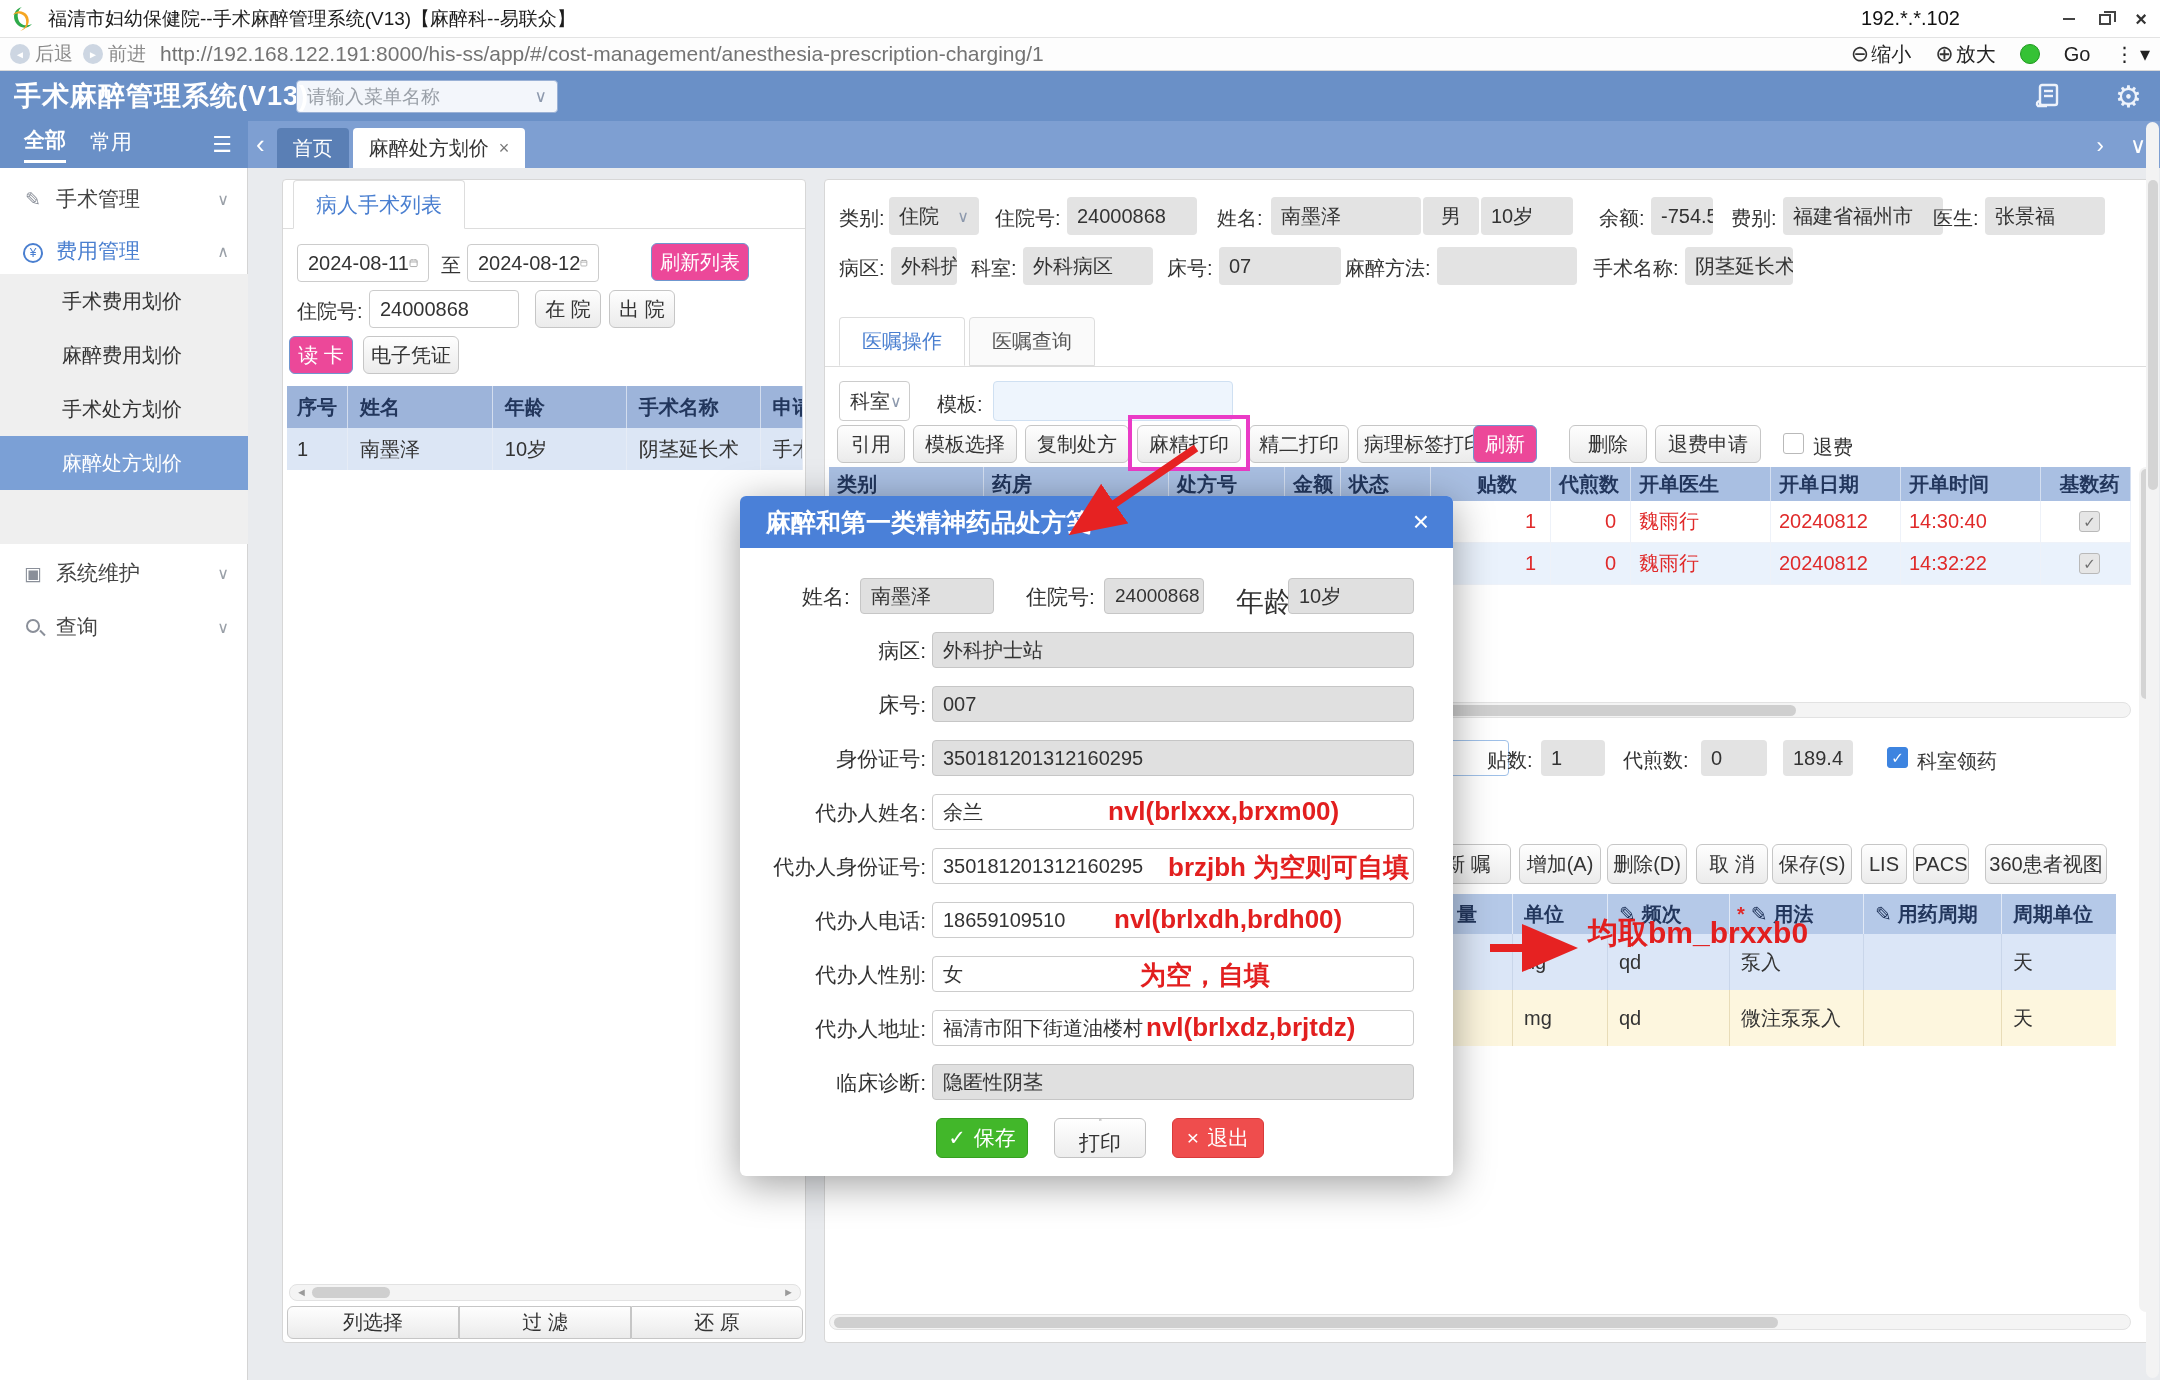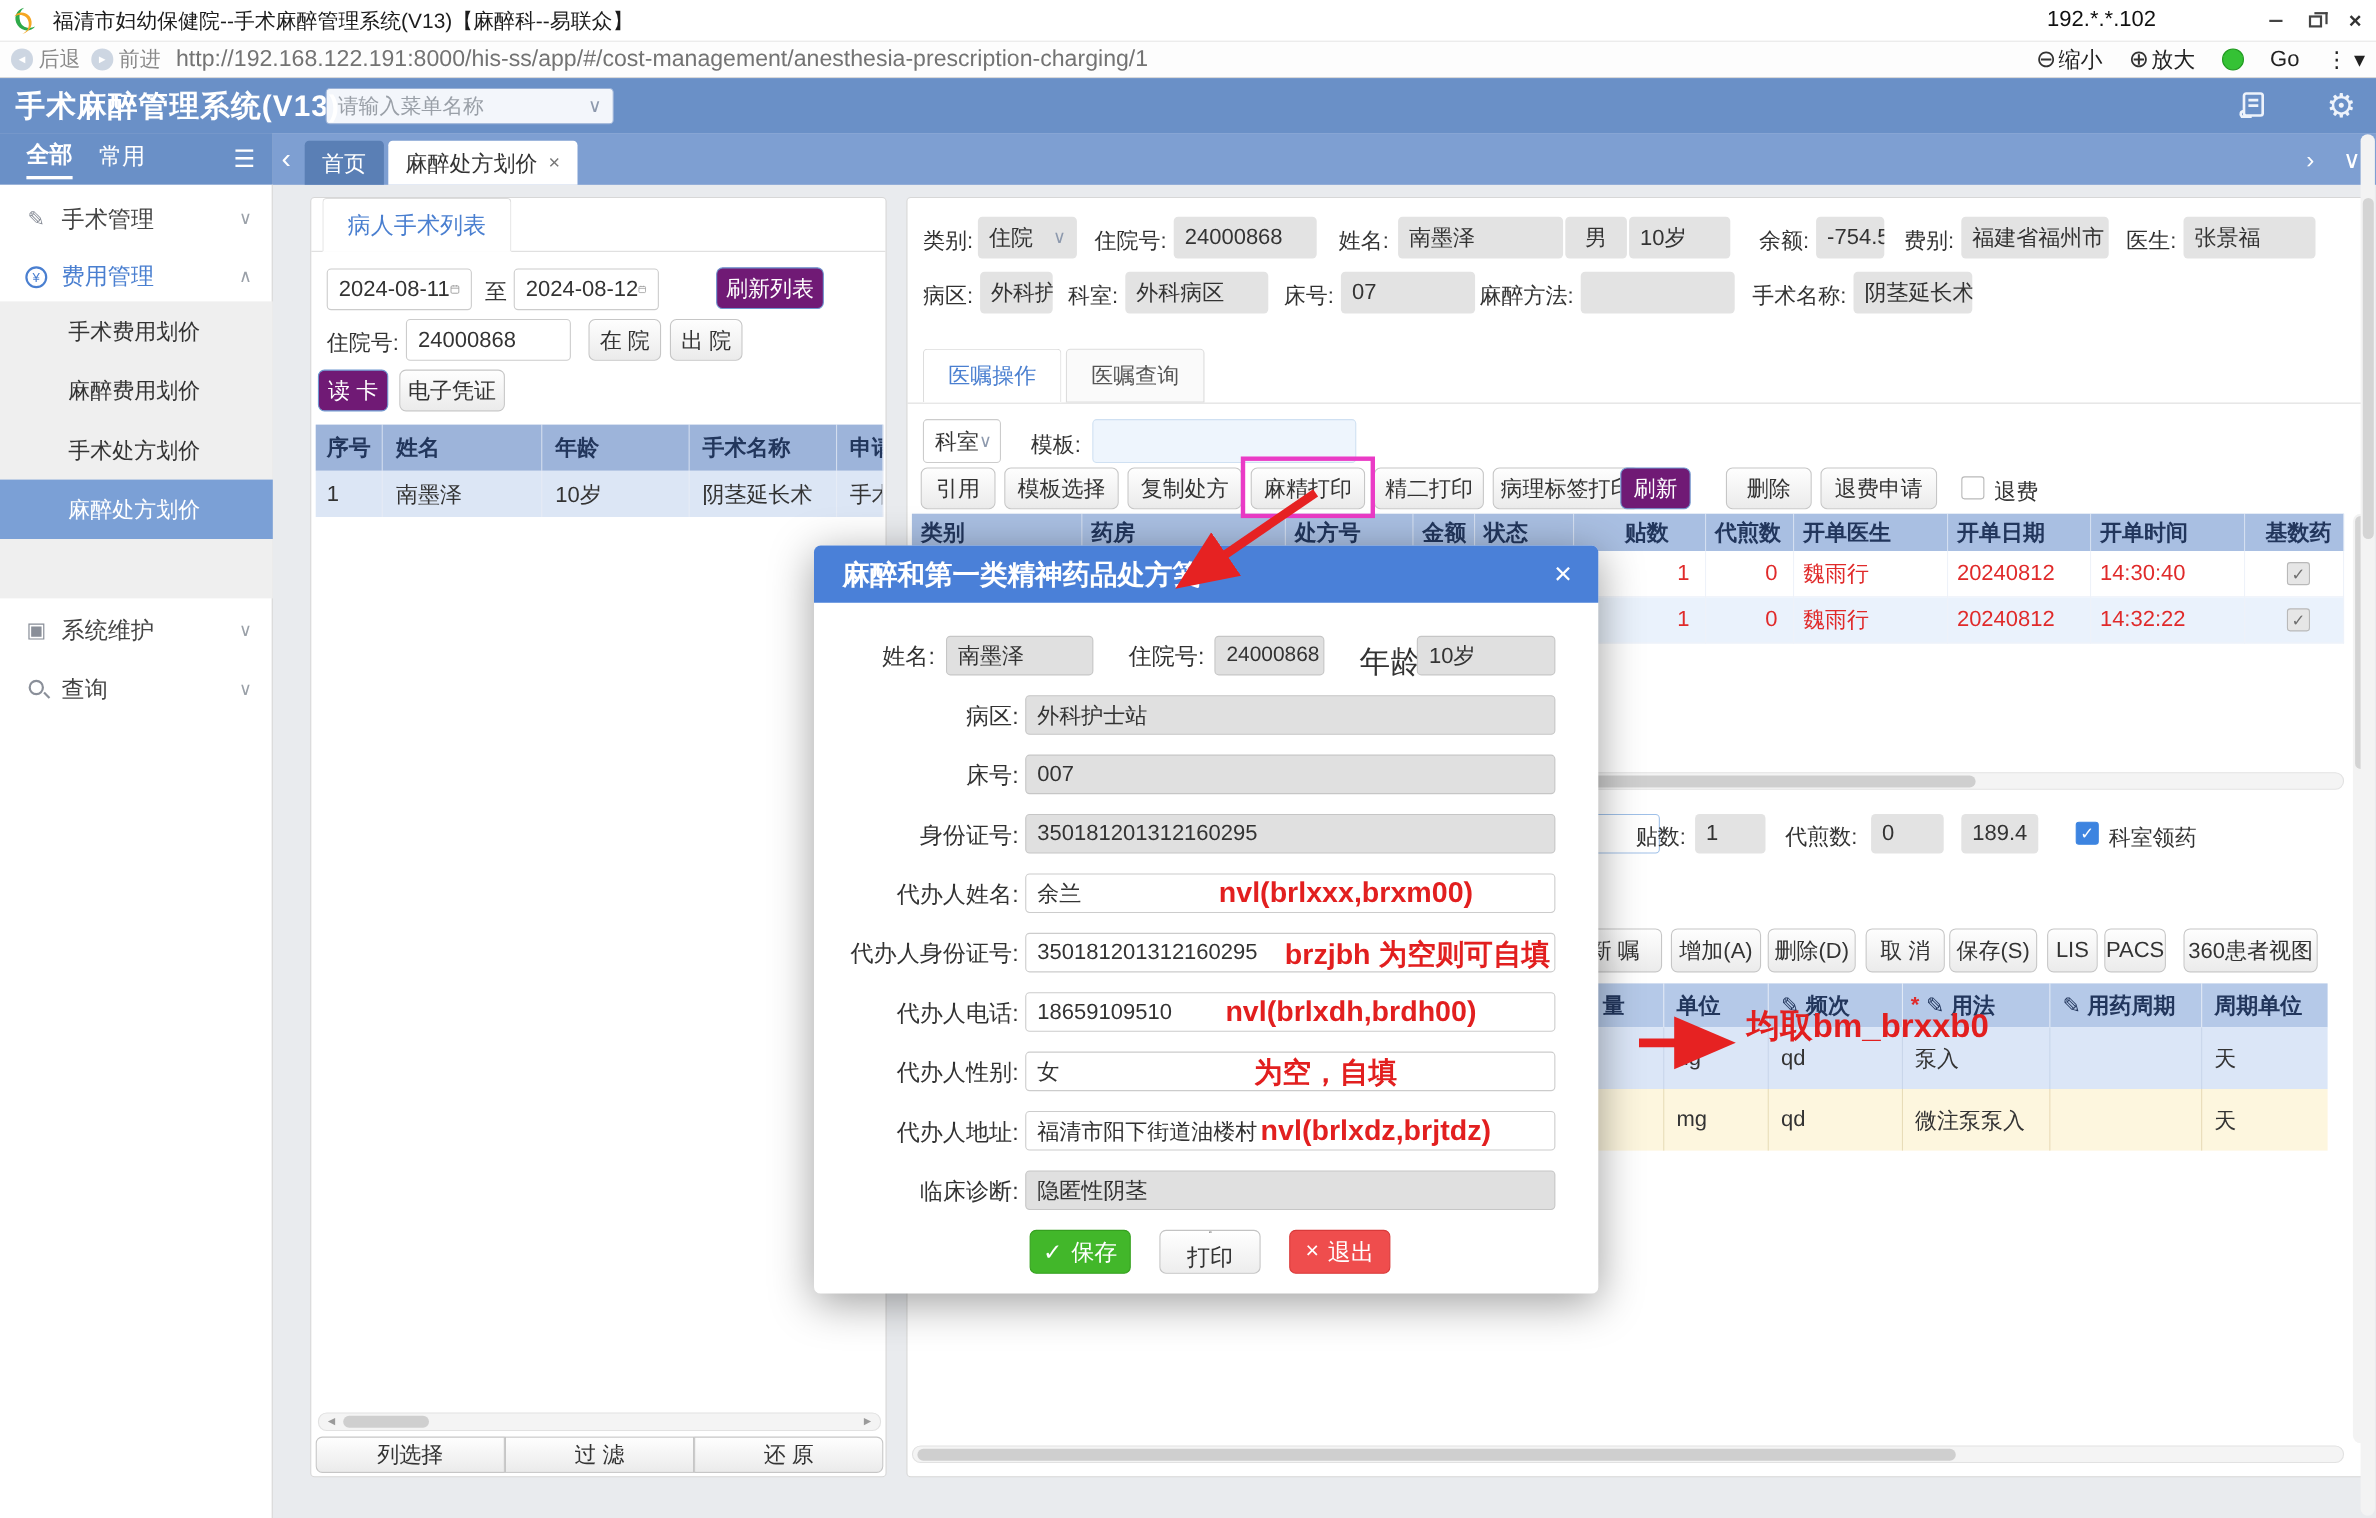--- a/index.html
+++ b/index.html
@@ -67,21 +67,21 @@
   #rpanel { left:824px; top:179px; width:1334px; height:1164px; }
 
   .ptab { position:absolute; height:49px; display:flex; align-items:center; padding:0 22px; background:#fff; border:1px solid #ddd; border-bottom:1px solid #fff; border-radius:4px 4px 0 0; color:#4a7fd0; font-size:21px; }
   .tabline { position:absolute; left:0; width:100%; border-bottom:1px solid #ddd; }
 
   .inp { background:#fff; border:1px solid #ccc; border-radius:4px; display:flex; align-items:center; padding:0 10px; height:38px; font-size:20px; color:#333; overflow:hidden; white-space:nowrap; }
   .inp.flat { background:#e3e3e3; border:none; }
   .lab { font-size:20px; color:#333; white-space:nowrap; }
 
   .btn { display:inline-flex; align-items:center; justify-content:center; gap:8px; height:38px; padding:0 12px; border:1px solid #c6c6c6; border-radius:6px; background:linear-gradient(#fefefe,#ebebeb); font-size:20px; color:#333; white-space:nowrap; }
-  .btn.blue { background:#701a75; border-color:#6f97cf; color:#fff; }
+  .btn.blue { background:#ec4899; border-color:#6f97cf; color:#fff; }
 
   .cb { width:21px; height:21px; border:1px solid #b9b9b9; border-radius:3px; background:#fff; display:inline-flex; align-items:center; justify-content:center; font-size:15px; color:transparent; }
   .cb.greychk { background:#e6e6e6; color:#6f6f6f; }
   .cb.bluechk { background:#3d84e0; border-color:#3d84e0; color:#fff; }
 
   
   .ptable-h { position:absolute; display:flex; background:#9db4da; height:42px; align-items:center; font-weight:bold; color:#22365c; }
   .ptable-r { position:absolute; display:flex; background:#dce6f5; height:42px; align-items:center; color:#333; }
   .pc1{width:62px;padding-left:10px;} .pc2{width:147px;padding-left:12px;} .pc3{width:136px;padding-left:12px;} .pc4{width:136px;padding-left:12px;} .pc5{width:43px;padding-left:12px;overflow:hidden;white-space:nowrap;}
   .pcell { border-right:1px solid rgba(255,255,255,.55); height:100%; display:flex; align-items:center; overflow:hidden; white-space:nowrap; }
@@ -303,21 +303,21 @@
       </div>
     <span class="lab abs" style="left:170px;top:25px">住院号:</span>
     <div class="inp flat abs" style="left:242px;top:17px;width:130px">24000868</div>
     <span class="lab abs" style="left:392px;top:25px">姓名:</span>
     <div class="inp flat abs" style="left:446px;top:17px;width:150px">南墨泽</div>
     <div class="inp flat abs" style="left:598px;top:17px;width:56px;justify-content:center">男</div>
     <div class="inp flat abs" style="left:656px;top:17px;width:92px">10岁</div>
     <span class="lab abs" style="left:774px;top:25px">余额:</span>
     <div class="inp flat abs" style="left:826px;top:17px;width:62px;padding-right:0">-754.5</div>
     <span class="lab abs" style="left:906px;top:25px">费别:</span>
-    <div class="inp flat abs" style="left:958px;top:17px;width:134px;padding-right:16px">福建省福州市</div>
+    <div class="inp flat abs" style="left:958px;top:17px;width:160px;padding-right:16px">福建省福州市</div>
     <span class="lab abs" style="left:1108px;top:25px">医生:</span>
     <div class="inp flat abs" style="left:1160px;top:17px;width:120px">张景福</div>
 
     <span class="lab abs" style="left:14px;top:75px">病区:</span>
     <div class="inp flat abs" style="left:66px;top:67px;width:66px;padding-right:0">外科护士站</div>
     <span class="lab abs" style="left:146px;top:75px">科室:</span>
     <div class="inp flat abs" style="left:198px;top:67px;width:130px">外科病区</div>
     <span class="lab abs" style="left:342px;top:75px">床号:</span>
     <div class="inp flat abs" style="left:394px;top:67px;width:122px">07</div>
     <span class="lab abs" style="left:520px;top:75px">麻醉方法:</span>

